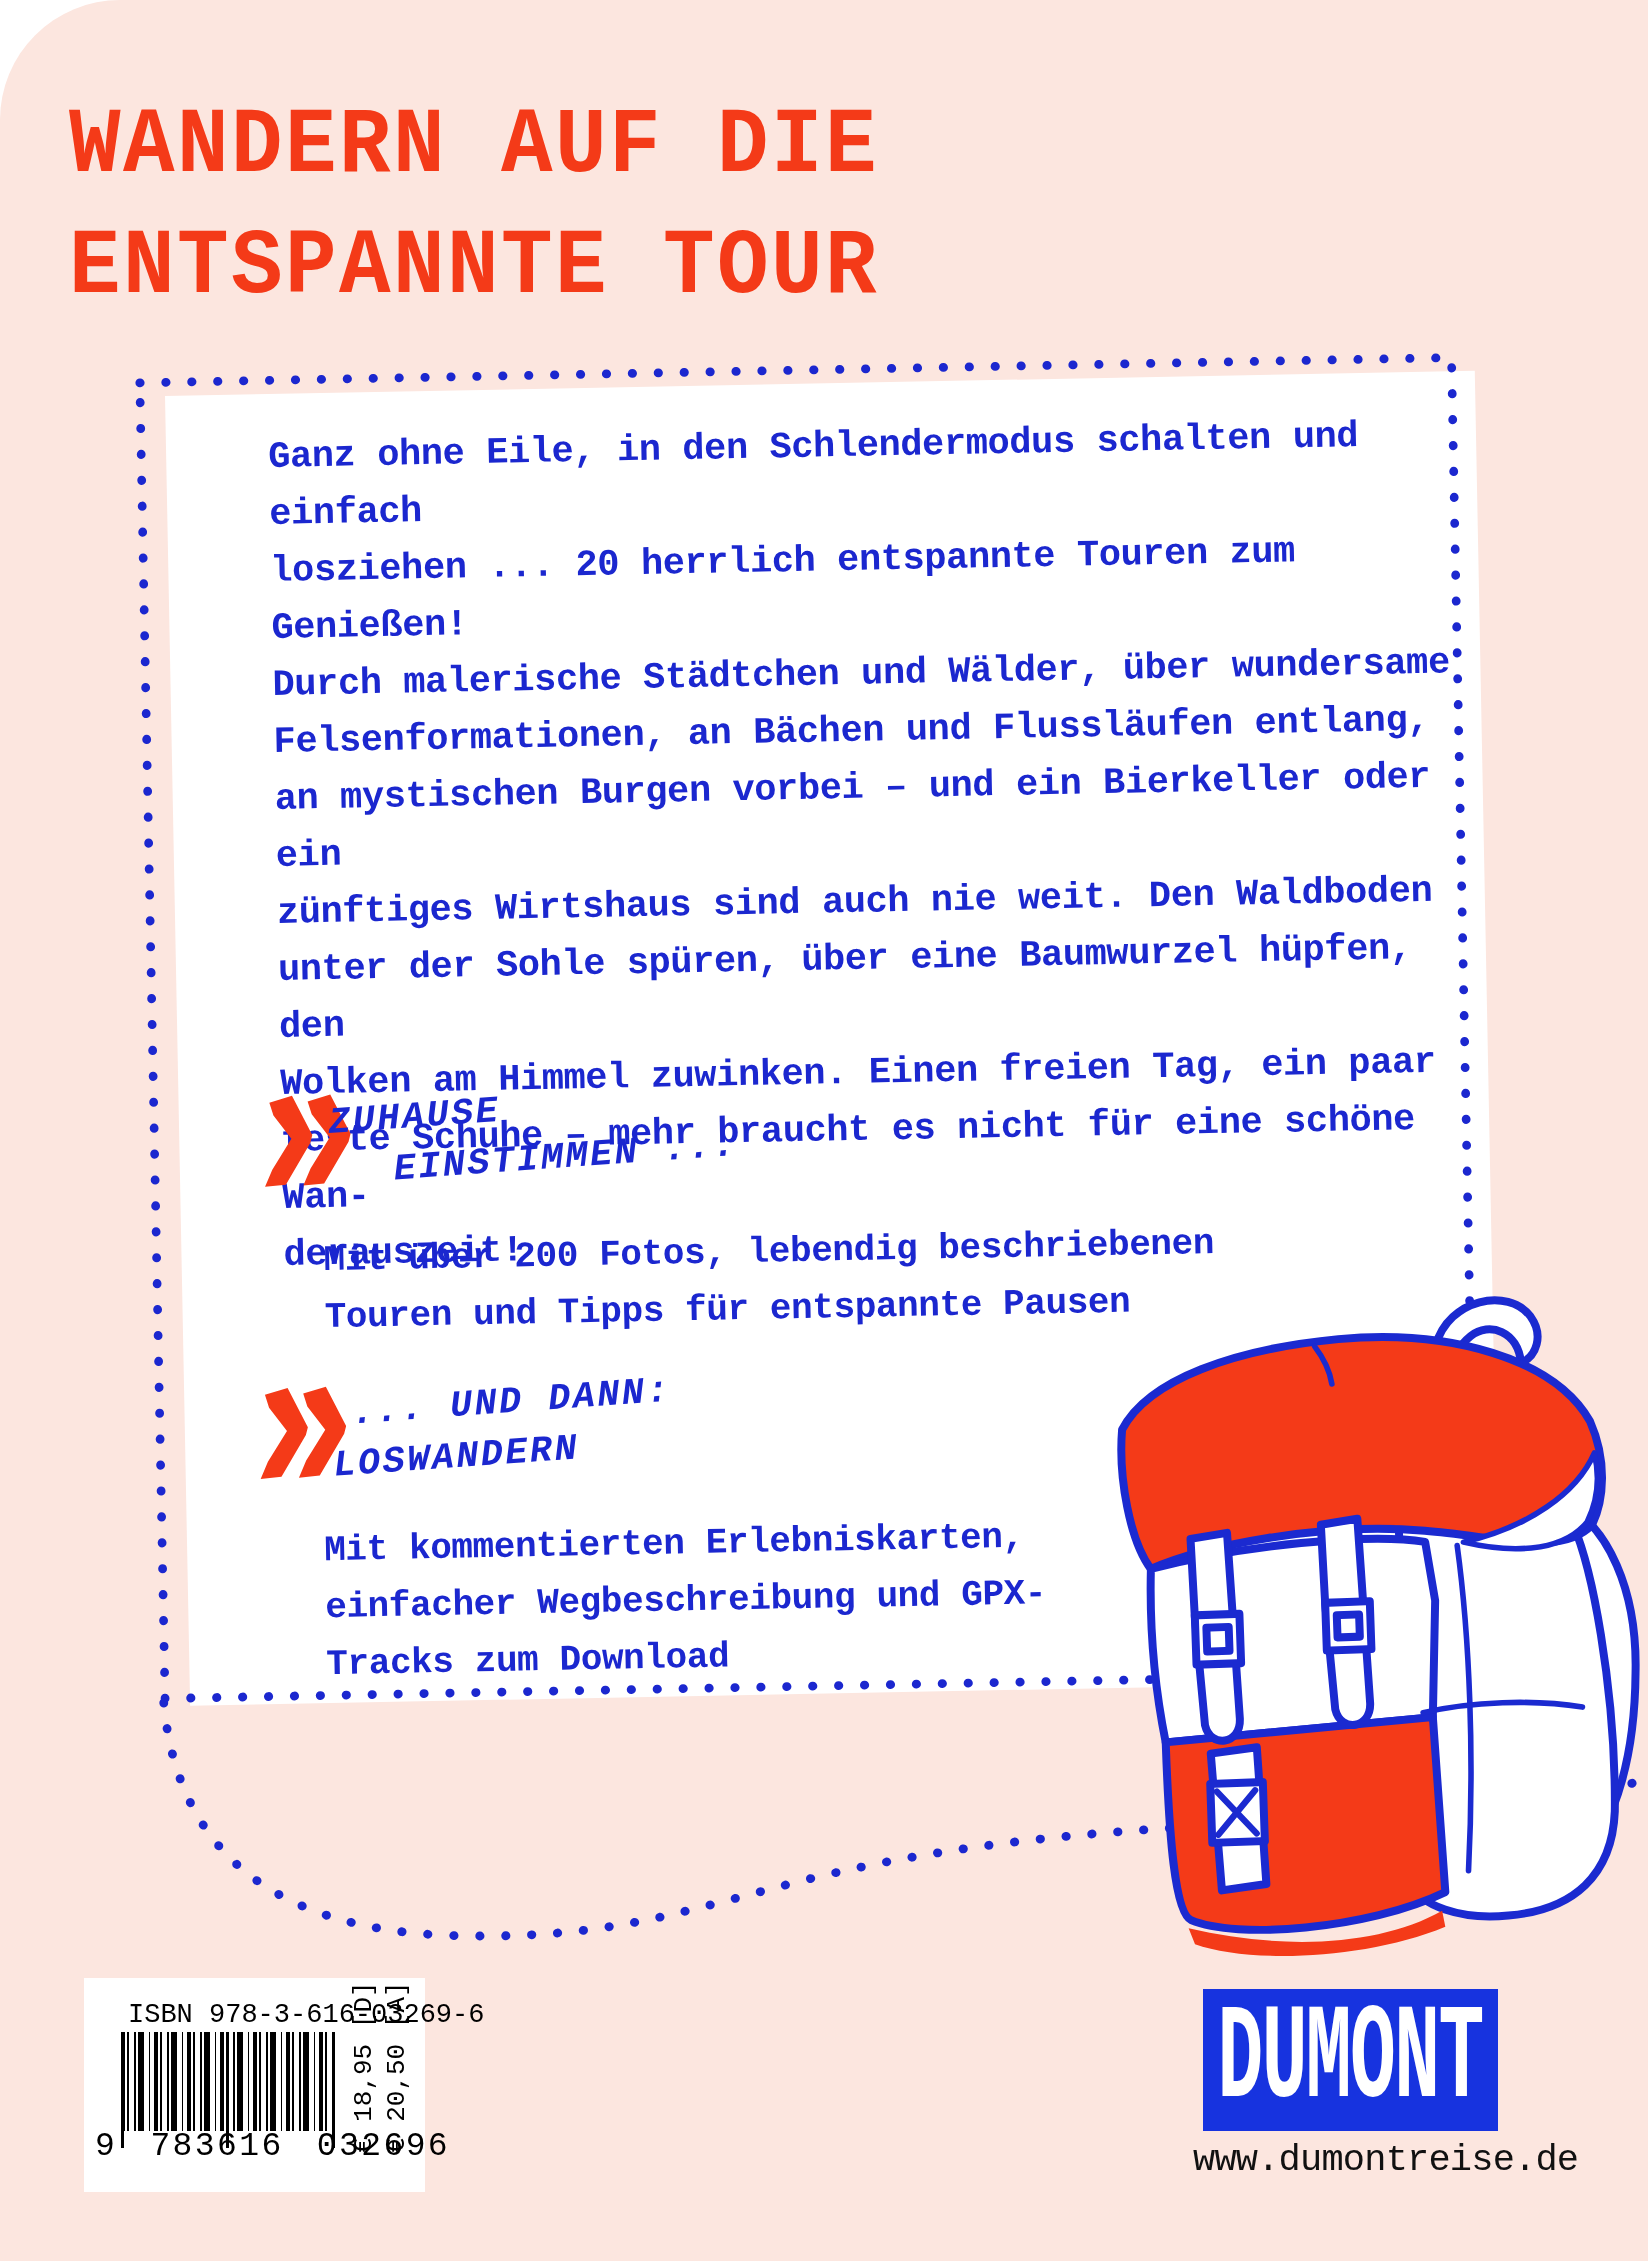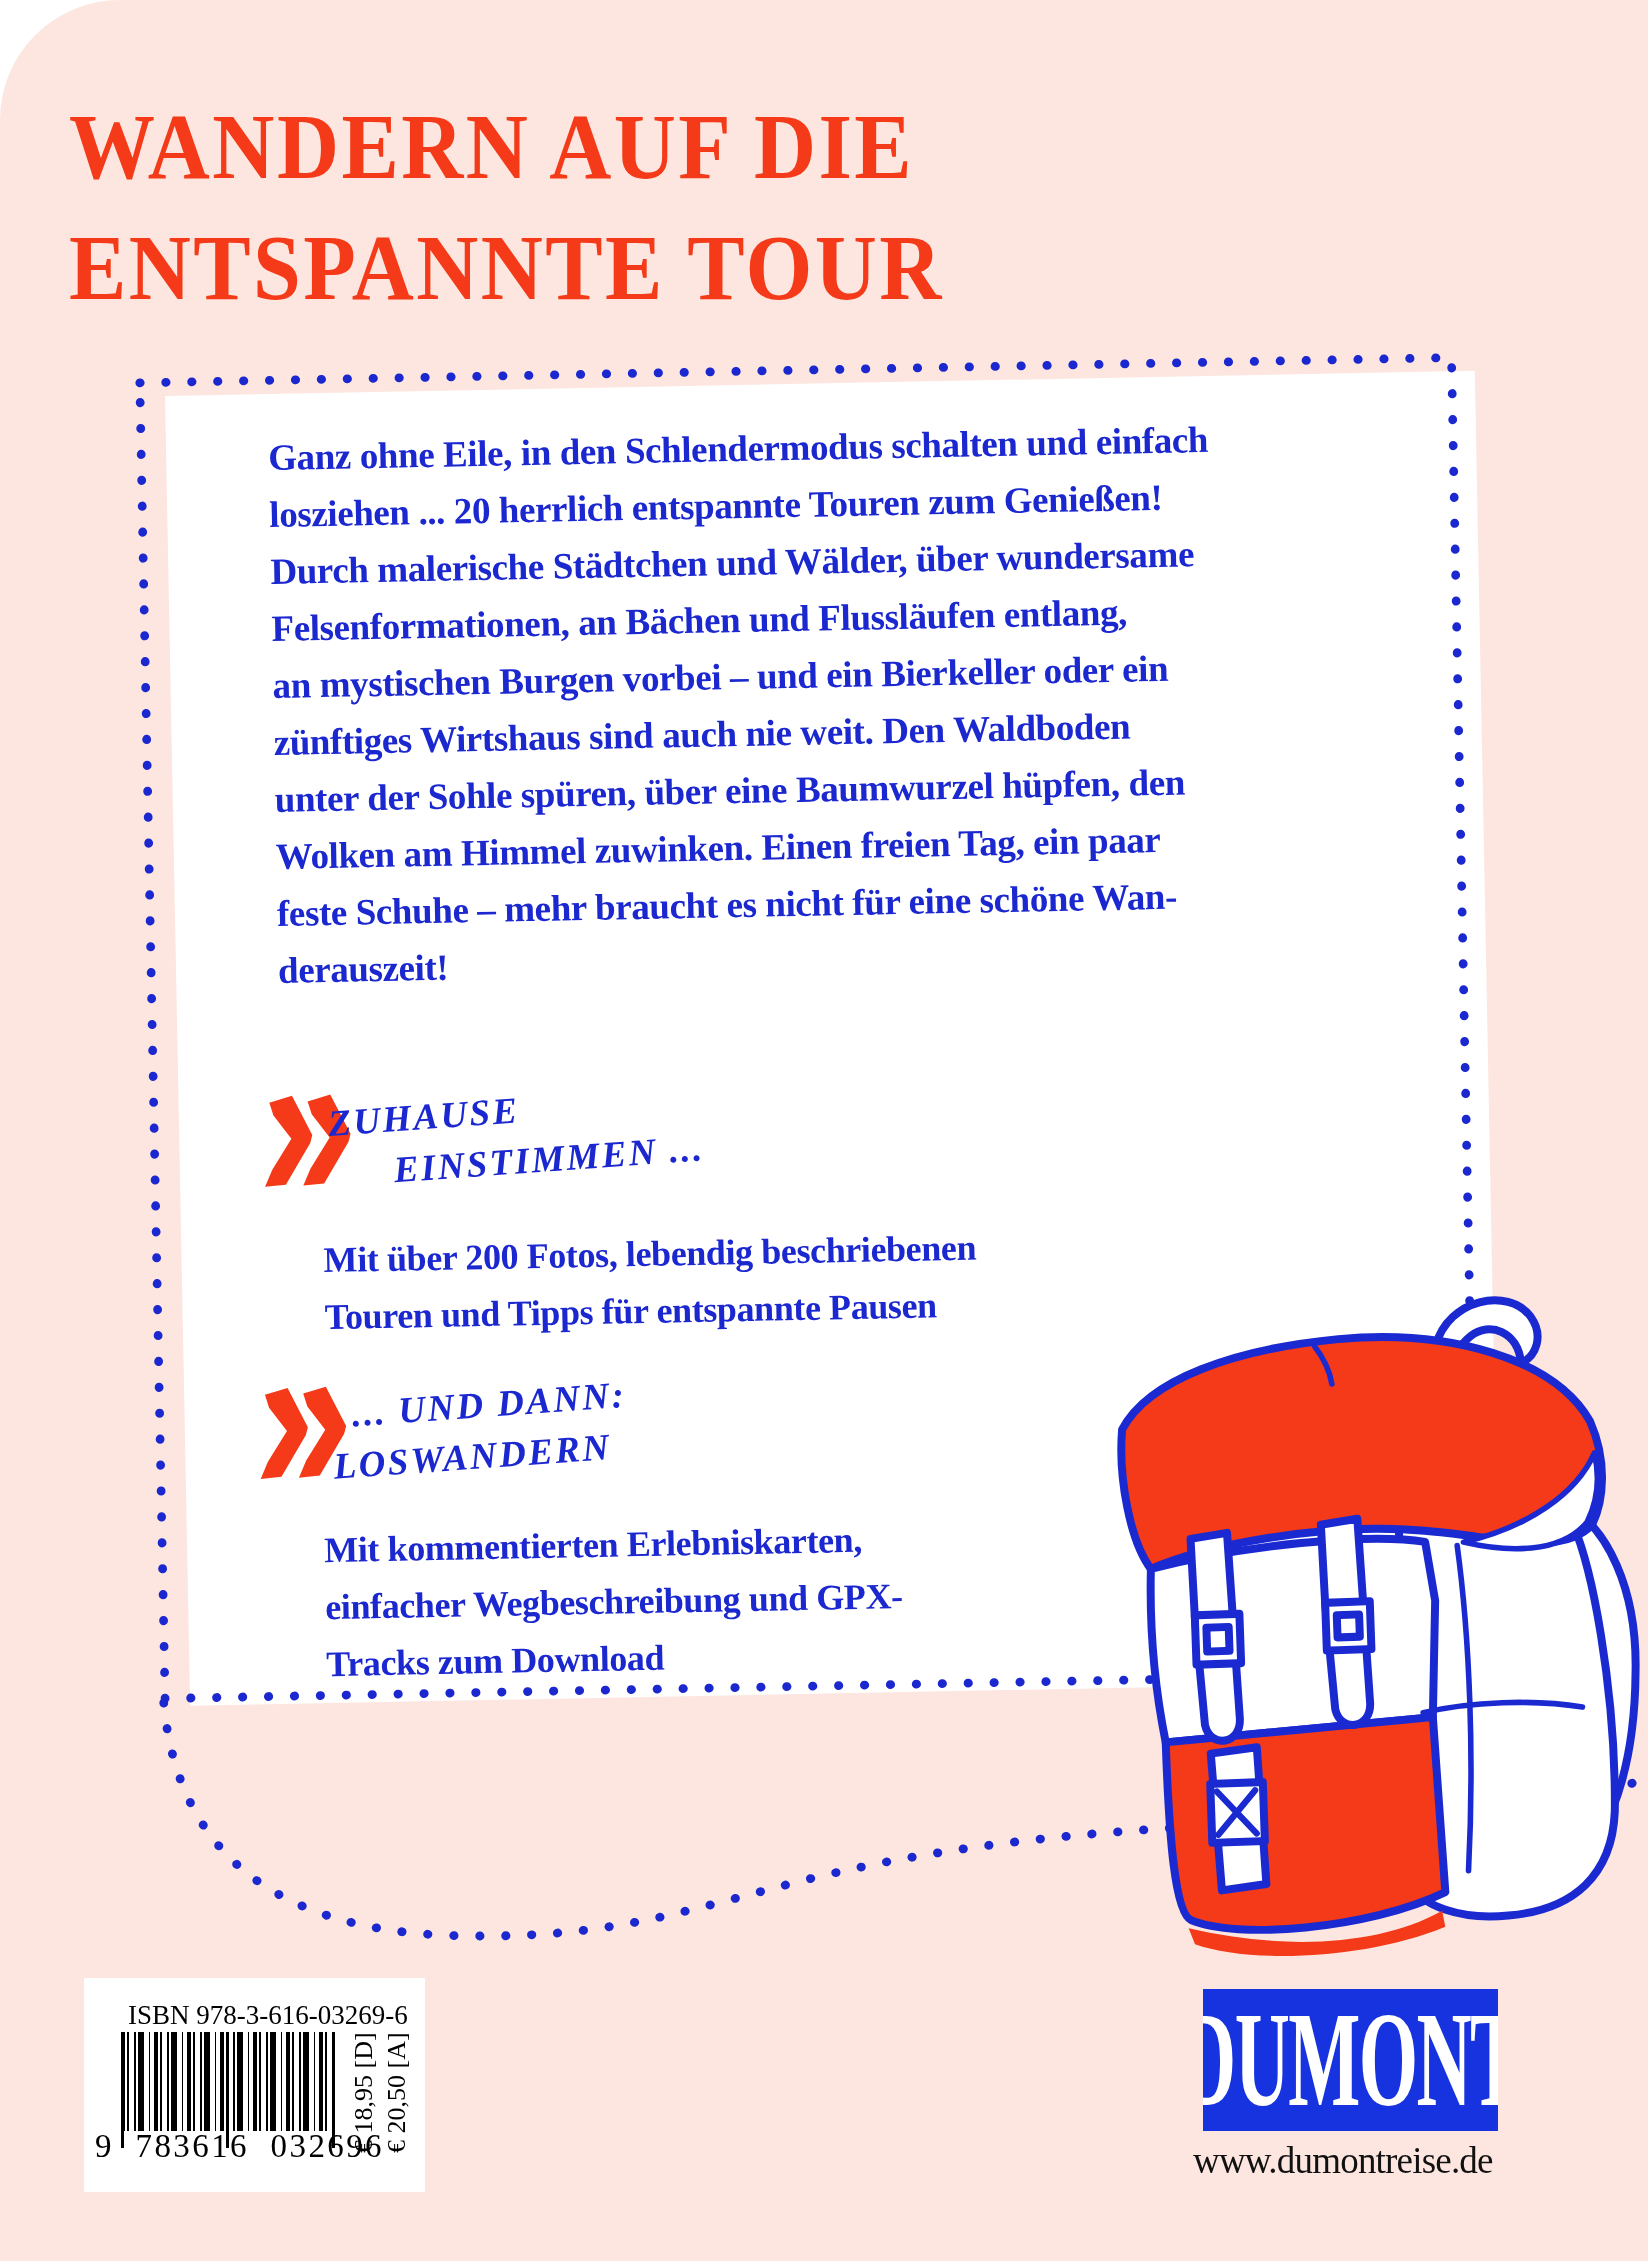--- a/index.html
+++ b/index.html
@@ -2,21 +2,21 @@
 <html style="font-size:12.8px"><head>
 <meta charset="utf-8">
 <style>
   html,body{margin:0;padding:0;background:#ffffff;}
   .page{
     position:relative;
     width:1649px;height:2261px;
     background:#fce6df;
     border-top-left-radius:120px;
     overflow:hidden;
-    font-family:Liberation Serif, serif;
+    font-family:Liberation Mono, monospace;
   }
   
   .headline{
     position:absolute;left:69px;top:86px;
     color:#f43a18;
     font-weight:bold;
     font-size:86px;
     line-height:112px;
     letter-spacing:2.4px;
     transform:scaleY(1.08);

